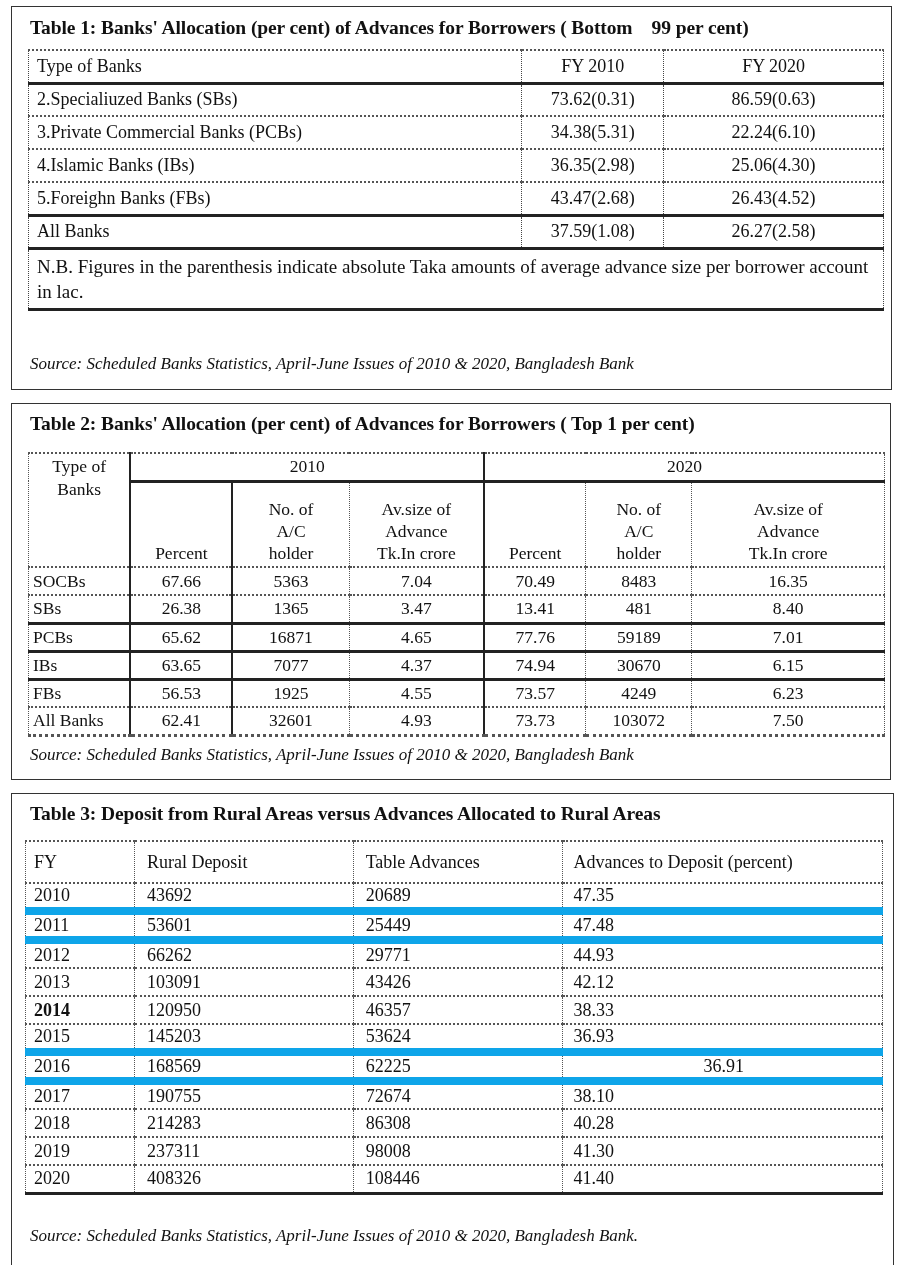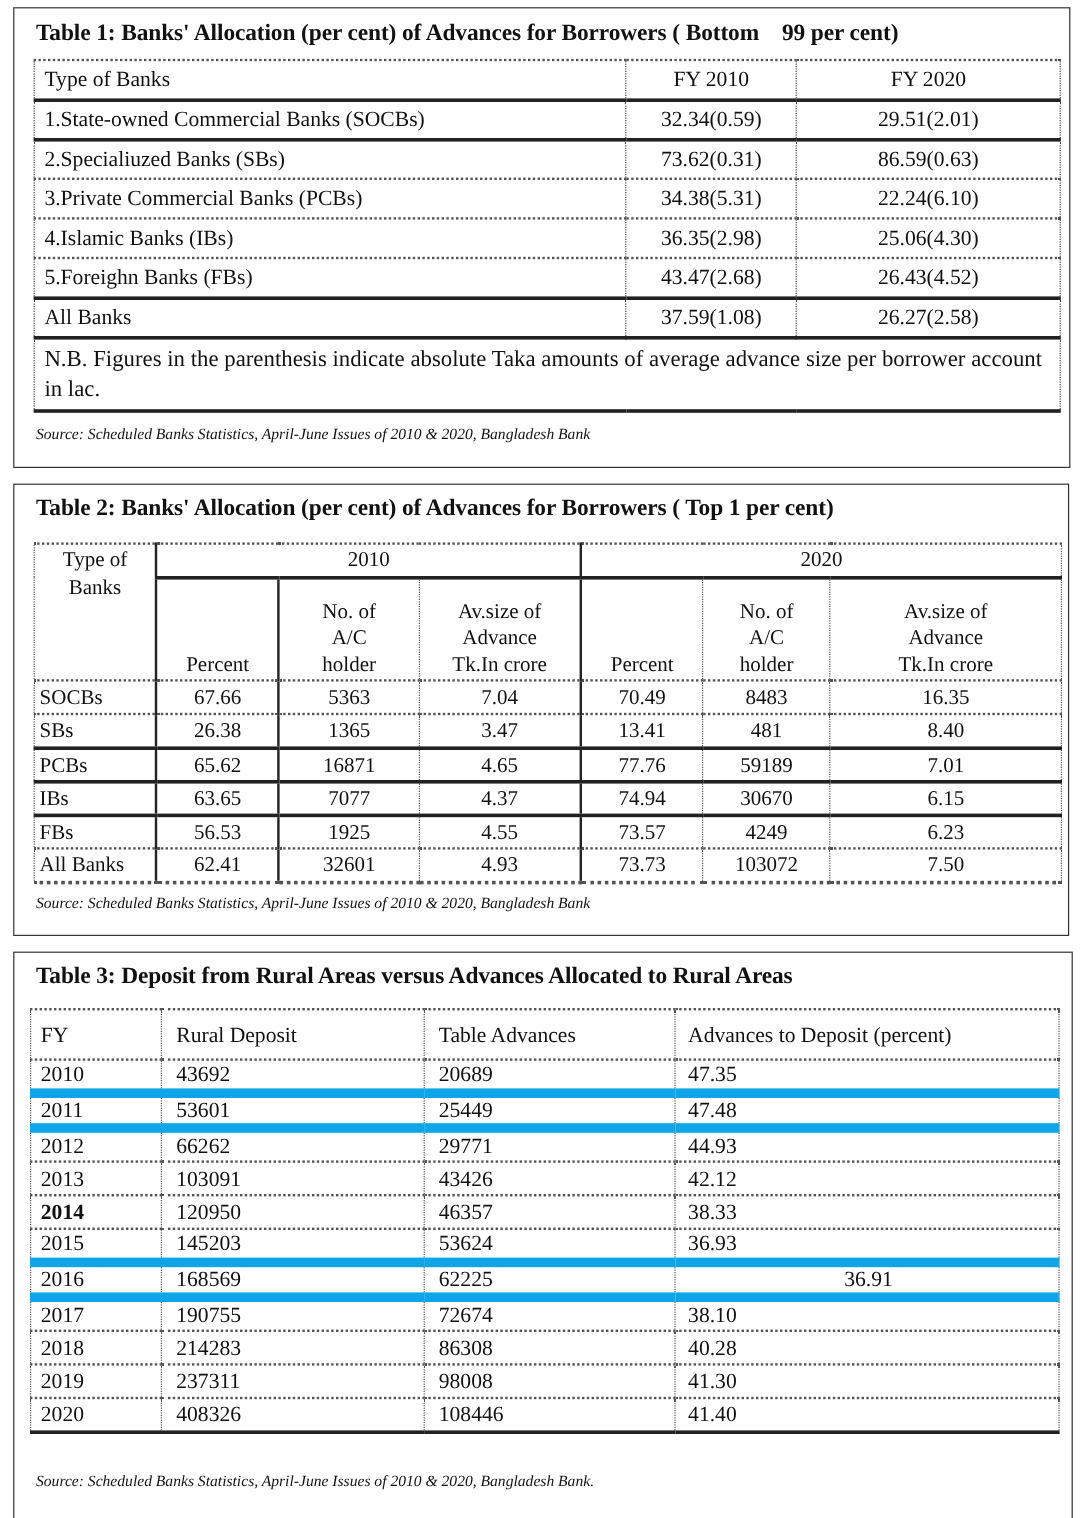--- a/index.html
+++ b/index.html
@@ -3,21 +3,21 @@
 <meta charset="utf-8">
 <style>
   html, body { margin:0; padding:0; background:#ffffff; }
   body { width:900px; height:1265px; position:relative; overflow:hidden;
          font-family:"Liberation Serif","DejaVu Serif",serif; color:#111; }
   .frame { position:absolute; border:1.5px solid #333; background:#fff; box-sizing:border-box; }
   #f1 { left:11px; top:6px; width:881px; height:384px; }
   #f2 { left:11px; top:403px; width:880px; height:377px; }
   #f3 { left:11px; top:793px; width:883px; height:568px; }
   .title { position:absolute; left:18px; font-weight:bold; font-size:19.5px; white-space:nowrap; letter-spacing:-0.1px; }
-  .source { position:absolute; left:18px; font-style:italic; font-size:13px; white-space:nowrap; }
+  .source { position:absolute; left:18px; font-style:italic; font-size:17px; white-space:nowrap; }
   table { position:absolute; border-collapse:collapse; font-size:18px; }
   td { padding:0 8px; box-sizing:border-box; }
   .c { text-align:center; }
   
   #t1 { left:28px; top:49px; width:857px; }
   #t1 td { height:33px; border:1.5px dotted #444; }
   #t1 tr.r td { border-top:3px solid #222; }
   #t1 tr.dr td { border-top:2.5px dotted #555; }
   #t1 td.nb { font-size:19px; line-height:25px; padding:4px 8px; height:auto; border-bottom:3px solid #222; }
   
@@ -48,25 +48,20 @@
         <col style="width:142px">
         <col style="width:220px">
       </colgroup>
     <tbody>
         <tr>
       <td style="border-top:2px dotted #555;">Type of  Banks</td>
       <td class="c" style="border-top:2px dotted #555;">FY 2010</td>
       <td class="c" style="border-top:2px dotted #555;">FY 2020</td>
     </tr>
     <tr class="r">
-      <td>1.State-owned Commercial Banks (SOCBs)</td>
-      <td class="c">32.34(0.59)</td>
-      <td class="c">29.51(2.01)</td>
-    </tr>
-    <tr class="r">
       <td>2.Specialiuzed Banks (SBs)</td>
       <td class="c">73.62(0.31)</td>
       <td class="c">86.59(0.63)</td>
     </tr>
     <tr class="dr">
       <td>3.Private Commercial Banks (PCBs)</td>
       <td class="c">34.38(5.31)</td>
       <td class="c">22.24(6.10)</td>
     </tr>
     <tr class="dr">

